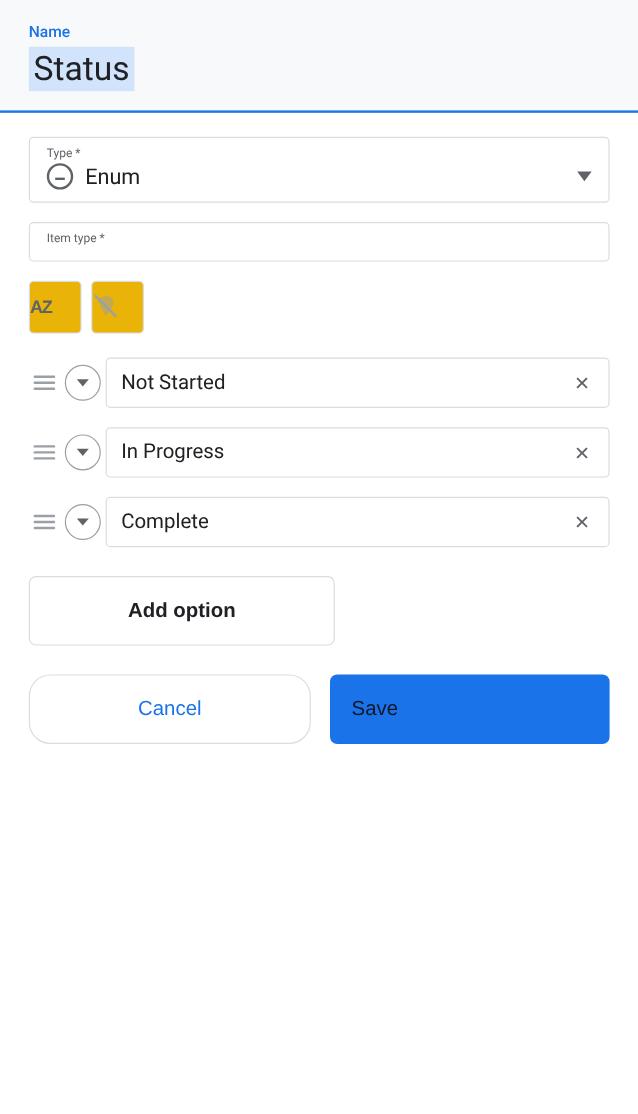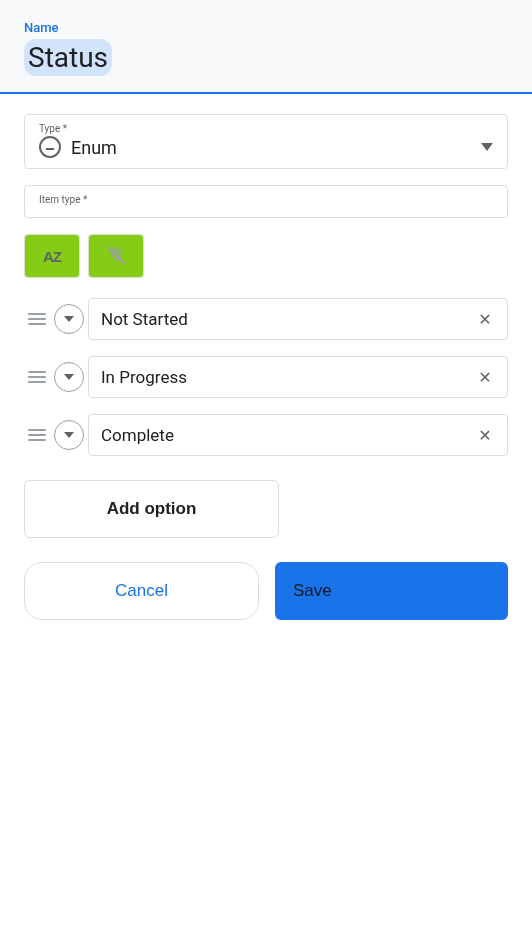--- a/index.html
+++ b/index.html
@@ -32,21 +32,21 @@
       font-weight: 500;
       margin-bottom: 4px;
     }
     .name-value {
       font-size: 28px;
       font-weight: 400;
       color: #202124;
       background: #d2e3fc;
       display: inline-block;
       padding: 2px 4px;
-      border-radius: 12px;
+      border-radius: 0;
     }
 
     
     .main-content {
       padding: 20px 24px;
       flex: 1;
     }
 
     
     .select-group {
@@ -106,28 +106,27 @@
     }
 
     
     .toolbar {
       display: flex;
       gap: 8px;
       margin-bottom: 20px;
       margin-top: 4px;
     }
     .toolbar-btn {
-      width: 56px;
+      width: 44px;
       height: 44px;
       border: 1px solid #dadce0;
       border-radius: 4px;
-      background: #84cc16;
-      display: flex;
-      align-items: center;
-      justify-content: center;
+      background: #eab308;
+      display: flex;
+      align-items: center;
       cursor: pointer;
     }
     .az-icon {
       font-size: 15px;
       font-weight: 700;
       color: #5f6368;
       letter-spacing: -1px;
     }
 
     

